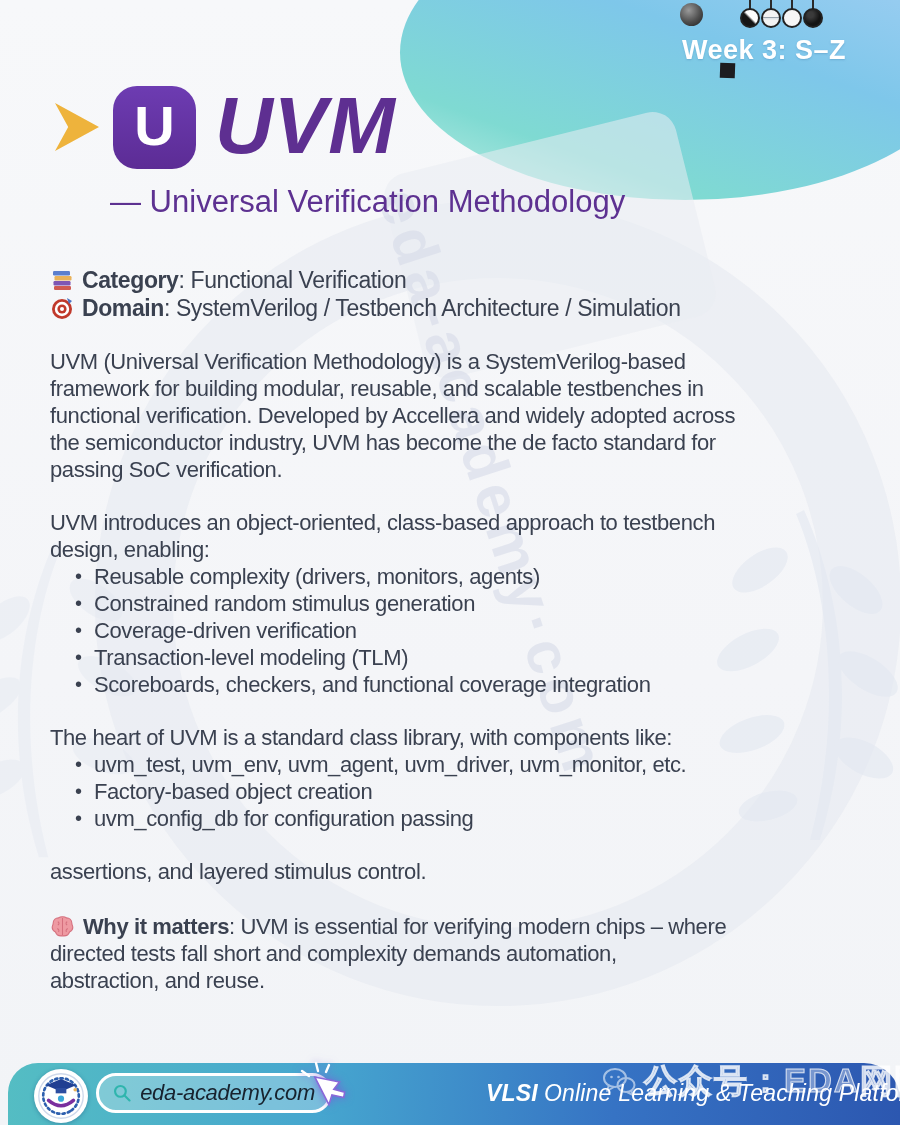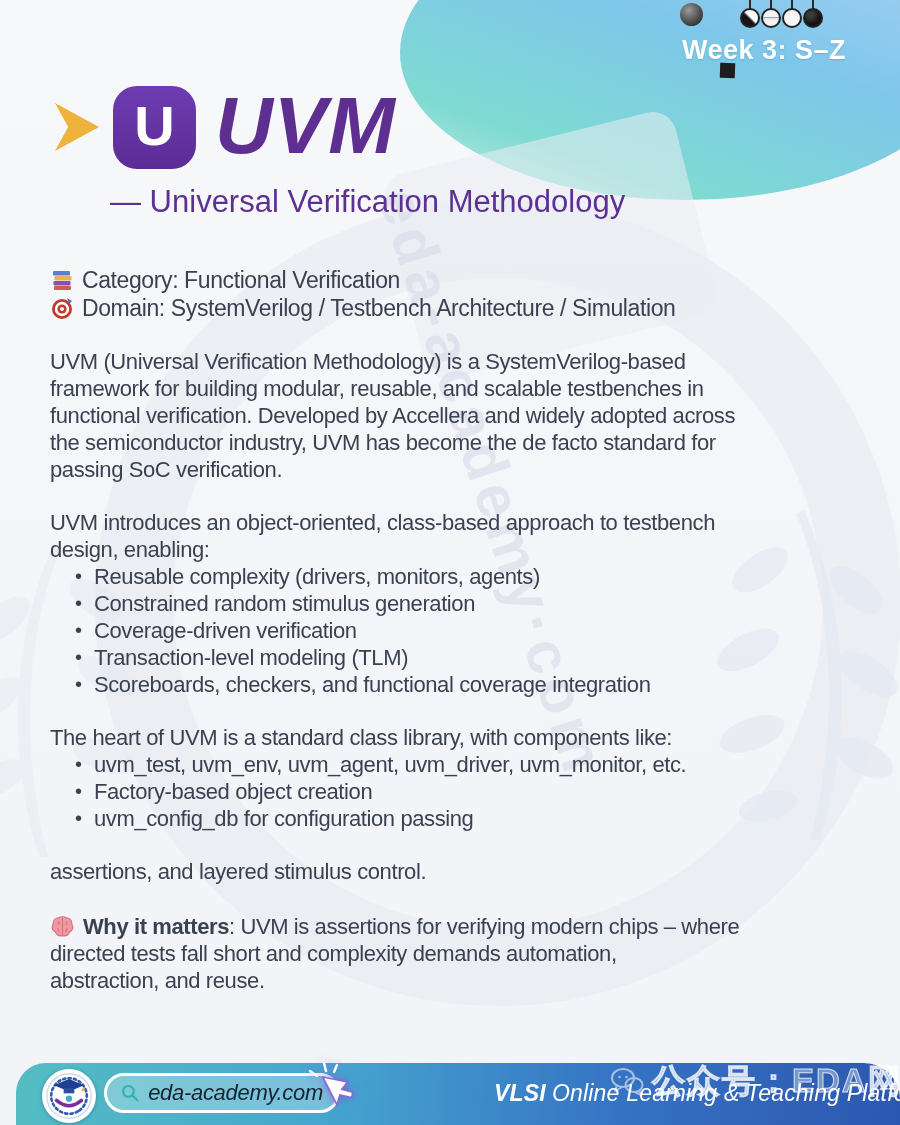--- a/index.html
+++ b/index.html
@@ -39,31 +39,31 @@
     background:linear-gradient(180deg,#6d3cb2 0%,#5c2c95 100%);display:flex;align-items:center;justify-content:center;z-index:2;}
   .badge span{color:#fff;font-size:56px;font-weight:bold;line-height:1;transform:translateY(-2px);}
   .uvm-title{position:absolute;left:215px;top:80px;margin:0;font-size:80px;font-weight:bold;color:#5e2f91;letter-spacing:1px;z-index:2;font-style:italic;}
   .subtitle{position:absolute;left:110px;top:184px;font-size:31px;color:#5d3191;z-index:2;}
 
   
   .content{position:absolute;left:50px;top:266px;width:830px;z-index:1;font-size:22px;line-height:27px;letter-spacing:-.4px;}
   .line{white-space:nowrap;}
   .meta{margin-bottom:26px;}
   .meta-line{display:flex;align-items:center;gap:8px;font-size:23px;line-height:28px;}
-  .meta-line b{font-weight:normal;}
+  .meta-line b{font-weight:bold;}
   .para{margin:0 0 26px 0;}
   .para.tight{margin-bottom:0;}
   ul.blist{list-style:none;margin:0 0 26px 0;padding:0;}
   ul.blist li{position:relative;padding-left:44px;}
   ul.blist li::before{content:"•";position:absolute;left:25px;top:0;font-size:20px;color:#3a4150;}
   .why-first{display:flex;align-items:center;gap:8px;}
   .icon-inline{flex:0 0 auto;display:inline-flex;}
 
   
-  .bottombar{position:absolute;left:16px;right:0;top:1063px;height:62px;border-radius:30px 36px 0 0;
+  .bottombar{position:absolute;left:8px;right:0;top:1063px;height:62px;border-radius:30px 36px 0 0;
     background:linear-gradient(93deg,#54bdc3 0%,#46a6cf 35%,#3673c4 68%,#2c57b0 100%);z-index:3;}
   .footer-logo{position:absolute;left:26px;top:6px;width:54px;height:54px;border-radius:50%;background:#fff;
     box-shadow:0 1px 4px rgba(20,60,110,.35);display:flex;align-items:center;justify-content:center;}
   .search-pill{position:absolute;left:88px;top:10px;width:236px;height:40px;box-sizing:border-box;
     border:3px solid #fff;border-radius:22px;background:rgba(255,255,255,.28);
     display:flex;align-items:center;gap:9px;padding:0 14px;}
   .search-pill span{font-size:22px;font-style:italic;color:#17222e;white-space:nowrap;letter-spacing:-.3px;}
   .cursor-wrap{position:absolute;left:288px;top:-2px;z-index:5;filter:drop-shadow(0 0 4px rgba(122,91,214,.8));}
   .platform{position:absolute;left:478px;top:17px;font-size:23px;font-style:italic;color:#fff;white-space:nowrap;letter-spacing:.2px;}
   .platform b{font-weight:bold;margin-right:6px;}
@@ -179,21 +179,21 @@
     <div class="para" style="margin-bottom:28px;">
       <div class="line">assertions, and layered stimulus control.</div>
     </div>
 
     <div class="para">
       <div class="line why-first">
         <svg class="icon-inline" width="25" height="25" viewBox="0 0 32 32">
           <path d="M11 5c-4 0-7 3-7 7 0 2-1.2 3-1.2 5 0 3 2 5 4.2 6 1 3 4 5 7 5h4c3 0 6-2 7-5 2.2-1 4.2-3 4.2-6 0-2-1.2-3-1.2-5 0-4-3-7-7-7-2-2-8-2-10 0z" fill="#ee9aa2" stroke="#d5707e" stroke-width="1.4"></path>
           <path d="M16 5v22 M10 10c2 1 2 3 0 4 M22 10c-2 1-2 3 0 4 M9 19c2 0 3 2 2 4 M23 19c-2 0-3 2-2 4" fill="none" stroke="#d5707e" stroke-width="1.3"></path>
         </svg>
-        <div><b>Why it matters</b><span>: UVM is assertions for verifying modern chips – where</span></div>
+        <div><b>Why it matters</b><span>: UVM is essential for verifying modern chips – where</span></div>
       </div>
       <div class="line">directed tests fall short and complexity demands automation,</div>
       <div class="line">abstraction, and reuse.</div>
     </div>
   </div>
 
   <div class="bottombar">
     <div class="footer-logo">
       <svg width="48" height="48" viewBox="0 0 54 54">
         <circle cx="27" cy="27" r="25" fill="#fff" stroke="#cdd8ea" stroke-width="1.5"></circle>

